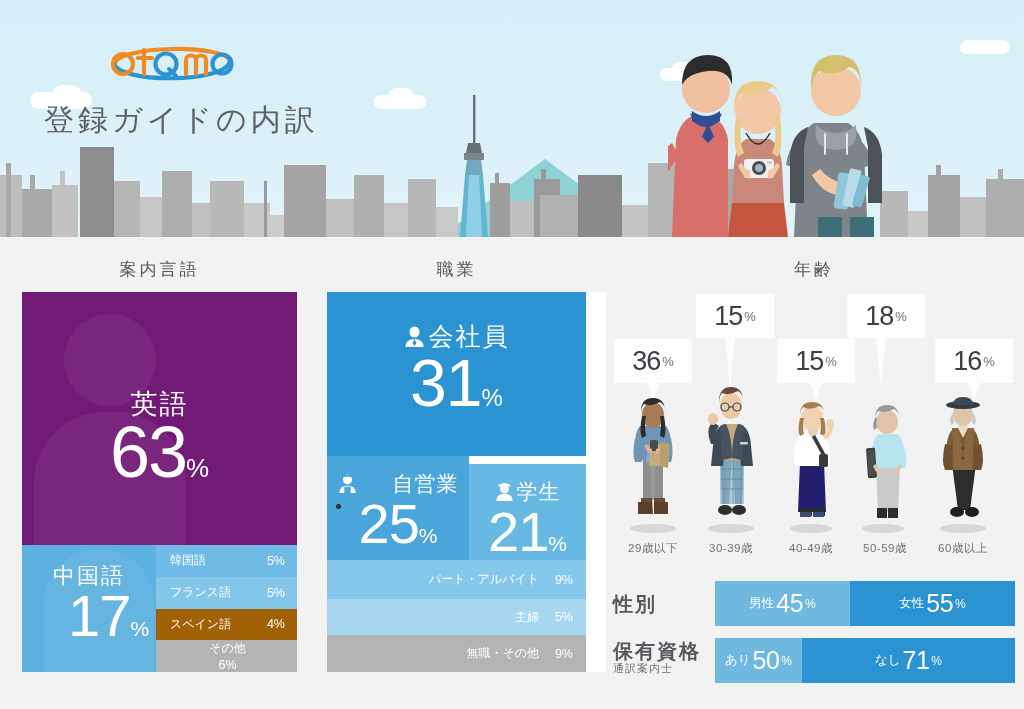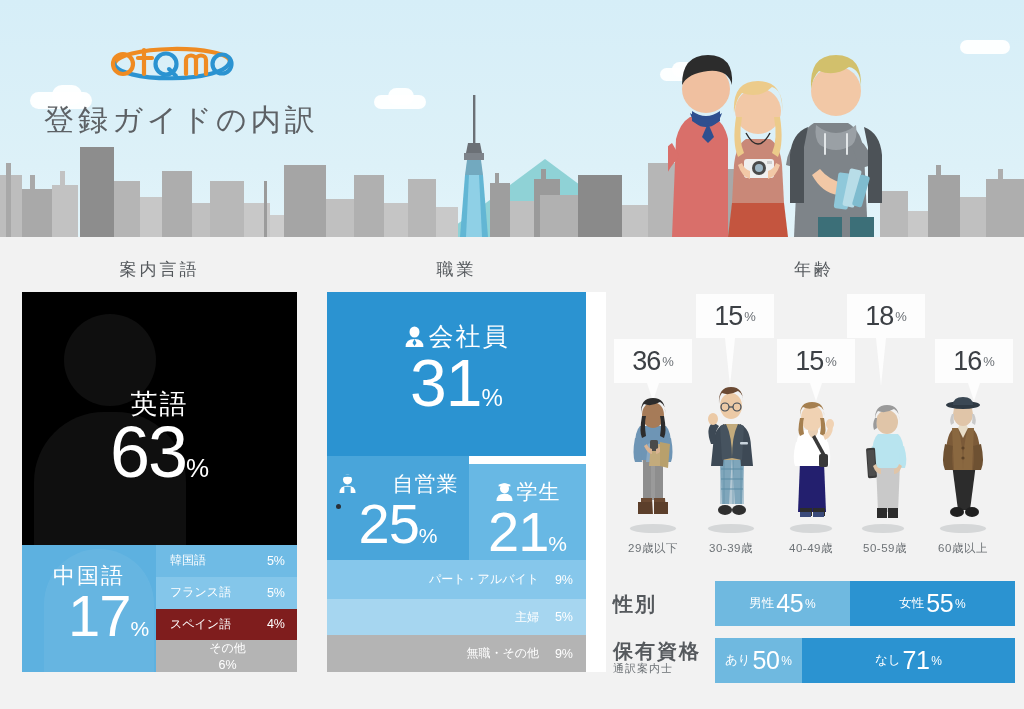--- a/index.html
+++ b/index.html
@@ -39,21 +39,21 @@
   
   .sec-title {
     position: absolute; font-size: 17px; color: #54585c; letter-spacing: 3px; font-weight: 500;
     text-align: center;
   }
 
   
   .panel-lang { position: absolute; left: 22px; top: 292px; width: 275px; height: 380px; background: #fff; }
   .lang-eng {
     position: absolute; left: 0; top: 0; width: 275px; height: 253px;
-    background: #000000; overflow: hidden;
+    background: #701a75; overflow: hidden;
   }
   .ghost { position: absolute; opacity: .06; background: #ffffff; }
   .lang-cn {
     position: absolute; left: 0; top: 253px; width: 134px; height: 127px;
     background: #5db1e0; overflow: hidden;
   }
   .lang-rows { position: absolute; left: 134px; top: 253px; width: 141px; height: 127px; }
   .lang-row {
     display: flex; align-items: center; justify-content: space-between;
     height: 31.75px; padding: 0 12px 0 14px; color: #ffffff; font-size: 12px;
@@ -258,21 +258,21 @@
 
     <div class="lang-rows">
       <div class="lang-row" style="background:#6fbbe5;">
         <span>韓国語</span>
         <span class="val">5%</span>
       </div>
       <div class="lang-row" style="background:#84c6ea;">
         <span>フランス語</span>
         <span class="val">5%</span>
       </div>
-      <div class="lang-row" style="background:#7f1d1d;">
+      <div class="lang-row" style="background:#a16207;">
         <span>スペイン語</span>
         <span class="val">4%</span>
       </div>
       <div class="lang-row" style="background:#b4b4b4;flex-direction:column;">
         <span>その他</span>
         <span class="val">6%</span>
       </div>
     </div>
   </div>
 

